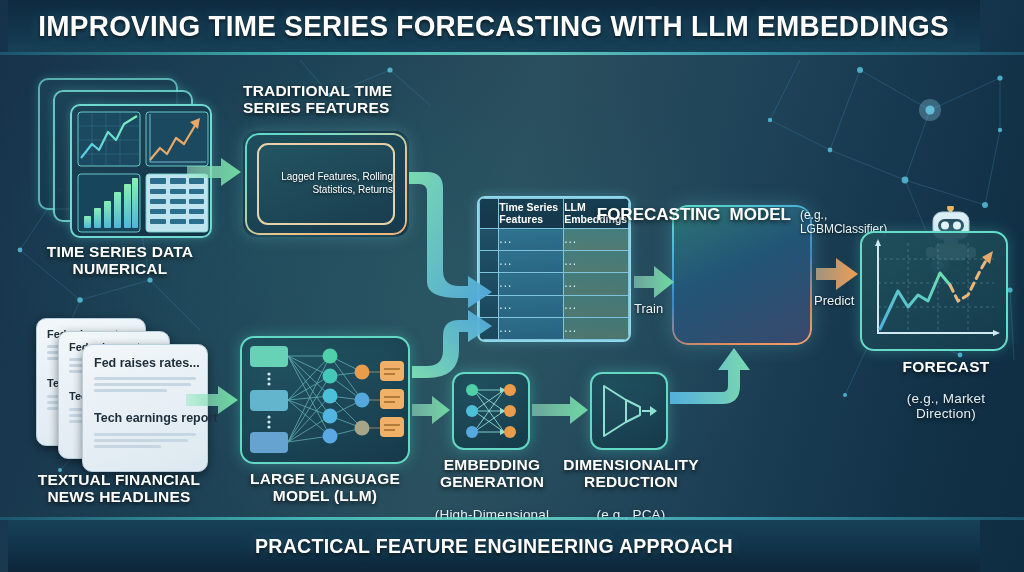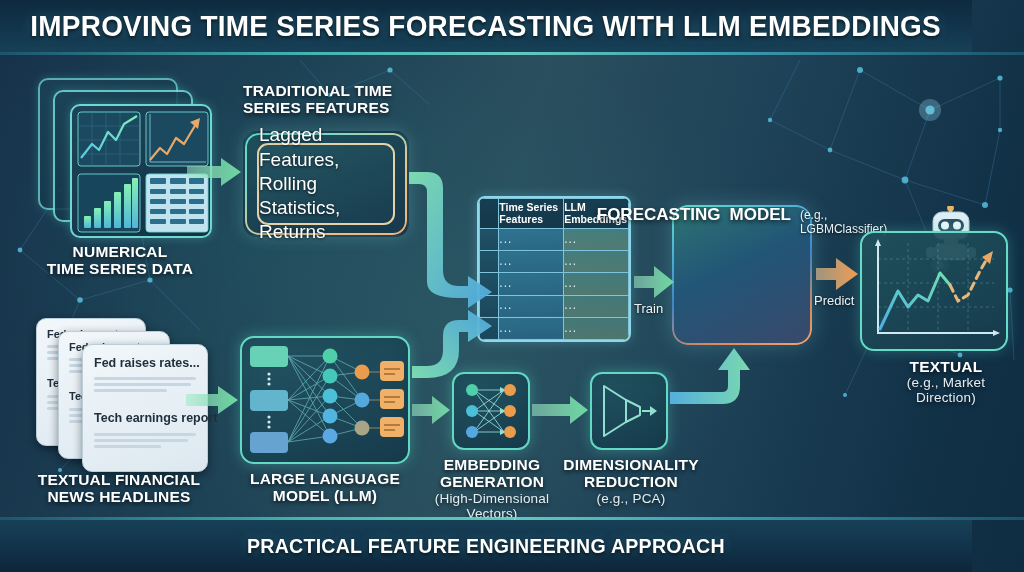--- a/index.html
+++ b/index.html
@@ -14,21 +14,21 @@
       radial-gradient(ellipse 520px 360px at 430px 300px, rgba(44,92,104,0.55), rgba(44,92,104,0) 70%),
       radial-gradient(ellipse 420px 320px at 250px 230px, rgba(30,80,95,0.45), rgba(30,80,95,0) 72%),
       linear-gradient(105deg, #16324a 0%, #1d4155 28%, #2a4f5e 48%, #1e4257 68%, #123248 88%, #0e2c42 100%);
     overflow: hidden;
   }
   
   #net { position: absolute; inset: 0; width: 1024px; height: 572px; }
 
   
   .band {
-    position: absolute; left: 0; width: 972px;
+    position: absolute; left: 8px; width: 972px;
     background: linear-gradient(180deg, #0e2a3f 0%, #12354c 55%, #174057 100%);
     display: flex; align-items: center; justify-content: center;
   }
   #header-band { top: 0; height: 52px; }
   #footer-band { bottom: 0; height: 52px;
     background: linear-gradient(180deg, #174057 0%, #12354c 45%, #0d2639 100%); }
   .band-rule {
     position: absolute; left: 0; width: 1024px; height: 3px;
     background: linear-gradient(90deg, #1d5a72 0%, #49c8c2 30%, #6fe0cf 50%, #3fa9bd 72%, #1d5a72 100%);
     opacity: .85;
@@ -42,21 +42,21 @@
   }
   #header-title { font-size: 30px; }
   #footer-title { font-size: 21px; }
 
   
   .cap {
     position: absolute; text-align: center; color: #ffffff; font-weight: bold;
     text-shadow: 0 2px 4px rgba(0,0,0,.7); line-height: 1.12; font-size: 15.5px;
     letter-spacing: .2px;
   }
-  .cap .sub { display: block; font-weight: normal; font-size: 13.5px; color: #e4eef2; margin-top: 0; }
+  .cap .sub { display: block; font-weight: normal; font-size: 13.5px; color: #e4eef2; margin-top: 16px; }
 
   
   .stack { position: absolute; }
   .sheet {
     position: absolute; border-radius: 10px;
   }
   .chart-sheet {
     background: linear-gradient(150deg, #1d4458 0%, #17394d 60%, #143246 100%);
     border: 2px solid #6fd8d0; box-shadow: 0 0 10px rgba(90,210,210,.35);
   }
@@ -92,21 +92,21 @@
     -webkit-mask-composite: xor; mask-composite: exclude;
   }
 
   .inner-pill {
     position: absolute; border-radius: 11px;
     border: 2px solid #e7d2a8;
     background: linear-gradient(160deg, rgba(40,90,102,.55), rgba(26,64,82,.55));
     display: flex; align-items: center; justify-content: center;
   }
   .inner-pill span {
-    color: #fff; font-size: 19px; line-height: 1.28; text-align: left;
+    color: #fff; font-size: 10px; line-height: 1.28; text-align: right;
     text-shadow: 0 1px 3px rgba(0,0,0,.7);
   }
 
   
   #merged-table {
     position: absolute; border: 2px solid #8fd7e8; border-radius: 8px; overflow: hidden;
     box-shadow: 0 0 12px rgba(120,210,230,.3);
     background: linear-gradient(160deg, rgba(36,94,116,.85), rgba(26,70,92,.85));
   }
   #merged-table table { width: 100%; height: 100%; border-collapse: collapse; table-layout: fixed; }
@@ -226,22 +226,22 @@
             <rect x="98" y="103" width="16" height="5" rx="1"></rect>
             <rect x="117" y="103" width="15" height="5" rx="1"></rect>
           <rect x="78" y="113" width="16" height="5" rx="1"></rect>
             <rect x="98" y="113" width="16" height="5" rx="1"></rect>
             <rect x="117" y="113" width="15" height="5" rx="1"></rect>
         </g>
       </svg>
     </div>
   </div>
   <div class="cap" style="left:20px; top:243px; width:200px;">
+    <div>TIME SERIES DATA</div>
     <div>NUMERICAL</div>
-    <div>TIME SERIES DATA</div>
   </div>
 
   <div class="cap" style="left:243px; top:82px; width:190px; text-align:left;">
     <div>TRADITIONAL TIME</div>
     <div>SERIES FEATURES</div>
   </div>
   <div class="box glow-warm" style="left:243px; top:131px; width:166px; height:106px;">
     <div class="ring-warm"></div>
     <div class="inner-pill" style="left:12px; top:10px; right:12px; bottom:10px;">
       <span>Lagged Features, Rolling Statistics, Returns</span>
@@ -325,21 +325,21 @@
       </g>
       <path d="M16 8 V100 H136" fill="none" stroke="#cfe8f2" stroke-width="2"></path>
       <path d="M13 13 L16 6 L19 13 Z" fill="#cfe8f2"></path>
       <path d="M131 97 L138 100 L131 103 Z" fill="#cfe8f2"></path>
       <path d="M18 96 L36 58 L46 74 L56 62 L66 68 L78 40 L88 52" fill="none" stroke="url(#fcG)" stroke-width="3" stroke-linejoin="round" stroke-linecap="round"></path>
       <path d="M88 52 L96 68 L106 62 L118 38 L126 24" fill="none" stroke="#e8b87a" stroke-width="3" stroke-dasharray="7 5" stroke-linecap="round"></path>
       <path d="M120 24 L131 18 L128 31 Z" fill="#e8a968"></path>
     </svg>
   </div>
   <div class="cap" style="left:876px; top:358px; width:140px;">
-    <div>TEXTUAL</div>
+    <div>FORECAST</div>
     <span class="sub">(e.g., Market Direction)</span>
   </div>
 
   <div class="stack" style="left:36px; top:318px; width:190px; height:150px;">
     <div class="sheet news-sheet" style="left:0; top:0; width:110px; height:128px;">
       <div class="news-head" style="left:10px; top:9px; font-size:11px;">Fed raises rates...</div>
       <div class="news-body" style="left:10px; top:26px; width:86px;">
         <i style="width:100%"></i>
           <i style="width:92%"></i>
           <i style="width:70%"></i>

